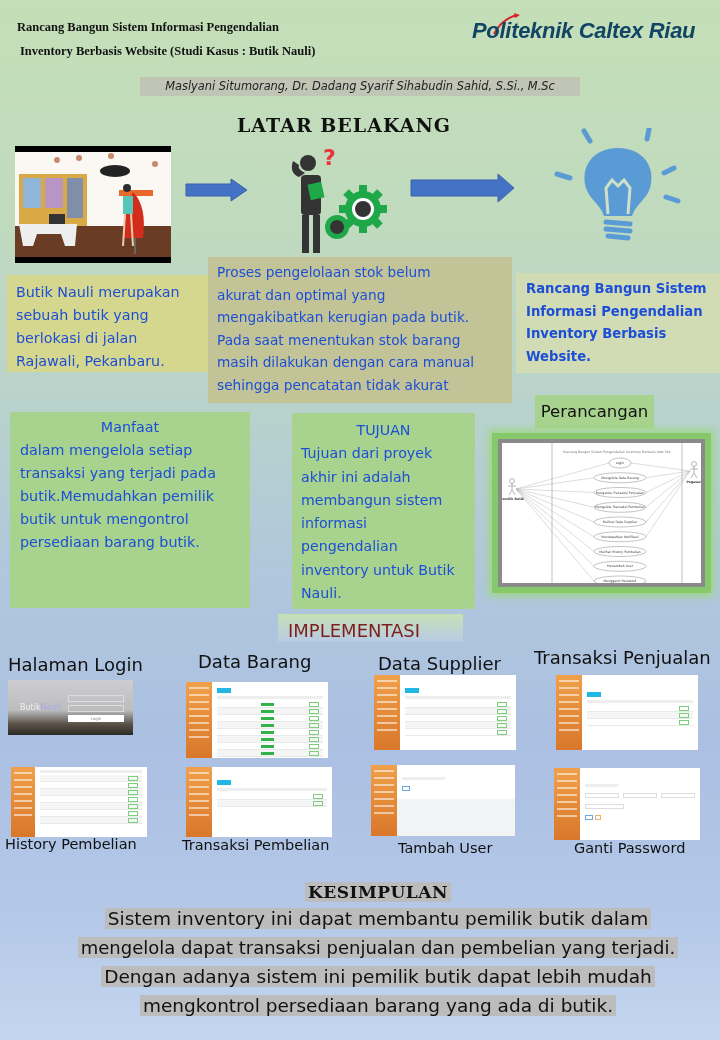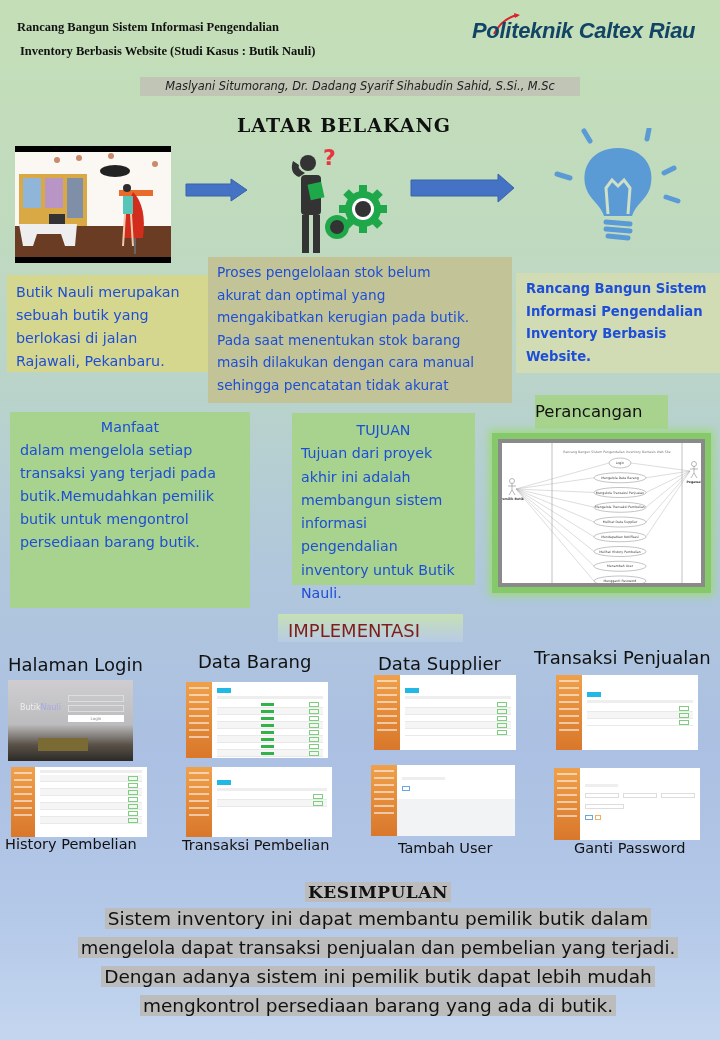--- a/index.html
+++ b/index.html
@@ -168,32 +168,32 @@
 
 <div class="abs box box-green" style="left:10px;top:412px;width:240px;height:196px;padding:4px 10px;font-size:14.3px;line-height:23px;">
   <div style="text-align:center;">Manfaat</div>
   <div>dalam mengelola setiap</div>
   <div>transaksi yang terjadi pada</div>
   <div>butik.Memudahkan pemilik</div>
   <div>butik untuk mengontrol</div>
   <div>persediaan barang butik.</div>
 </div>
 
-<div class="abs box box-green" style="left:292px;top:413px;width:183px;height:172px;padding:6px 9px;font-size:14.2px;line-height:23.3px;">
+<div class="abs box box-green" style="left:292px;top:413px;width:183px;height:196px;padding:6px 9px;font-size:14.2px;line-height:23.3px;">
   <div style="text-align:center;">TUJUAN</div>
   <div>Tujuan dari proyek</div>
   <div>akhir ini adalah</div>
   <div>membangun sistem</div>
   <div>informasi</div>
   <div>pengendalian</div>
   <div>inventory untuk Butik</div>
   <div>Nauli.</div>
 </div>
 
-<div class="abs box-green" style="left:535px;top:395px;width:133px;height:34px;text-align:left;font-size:16.5px;line-height:34px;">Perancangan</div>
+<div class="abs box-green" style="left:535px;top:395px;width:119px;height:34px;text-align:center;font-size:16.5px;line-height:34px;">Perancangan</div>
 
 <div class="abs diagram-frame">
   <div class="diagram-inner">
     <svg width="203" height="144" viewBox="0 0 203 144" style="position:absolute;left:0;top:0;">
       <line x1="50" y1="0" x2="50" y2="144" stroke="#999" stroke-width="0.6"></line>
       <line x1="180" y1="0" x2="180" y2="144" stroke="#999" stroke-width="0.6"></line>
       <text x="115" y="10" text-anchor="middle" font-family="DejaVu Sans, sans-serif" font-size="3.2" fill="#777">Rancang Bangun Sistem Pengendalian Inventory Berbasis Web Site</text>
 
       <g stroke="#888" stroke-width="0.6" fill="none">
         <circle cx="10" cy="38" r="2.5"></circle>
@@ -252,21 +252,21 @@
 </div>
 
 <div class="abs" style="left:278px;top:614px;width:185px;height:28px;background:linear-gradient(180deg,#c6e0b4,#b8cbe6);"></div>
 <div class="abs" style="left:288px;top:620px;font-size:18px;color:#7f1d1d;white-space:nowrap;">IMPLEMENTASI</div>
 
 <div class="abs impl-label" style="left:8px;top:654px;">Halaman Login</div>
 <div class="abs impl-label" style="left:198px;top:651px;text-align:center;">Data Barang</div>
 <div class="abs impl-label" style="left:378px;top:653px;">Data Supplier</div>
 <div class="abs impl-label" style="left:534px;top:647px;">Transaksi Penjualan</div>
 
-<div class="abs" style="left:8px;top:680px;width:125px;height:81px;background:linear-gradient(180deg,#cfcdcf 0%,#bcbcbe 55%,#5a5248 80%,#2c2a26 100%);overflow:hidden;">
+<div class="abs" style="left:8px;top:680px;width:125px;height:55px;background:linear-gradient(180deg,#cfcdcf 0%,#bcbcbe 55%,#5a5248 80%,#2c2a26 100%);overflow:hidden;">
   <div style="position:absolute;left:12px;top:23px;font-size:8px;color:#eee;white-space:nowrap;"><span>Butik</span><span style="color:#a9a9e6;">Nauli</span></div>
   <div style="position:absolute;left:60px;top:15px;width:56px;height:7px;border:1px solid #ddd;"></div>
   <div style="position:absolute;left:60px;top:25px;width:56px;height:7px;border:1px solid #ddd;"></div>
   <div style="position:absolute;left:60px;top:35px;width:56px;height:7px;background:#fff;font-size:4px;line-height:7px;text-align:center;color:#888;">Login</div>
   <div style="position:absolute;left:30px;top:58px;width:50px;height:13px;background:#7a6a34;"></div>
 </div>
 
 <div class="abs shot" style="left:186px;top:682px;width:142px;height:76px;">
   <div class="side">
       <i></i>

